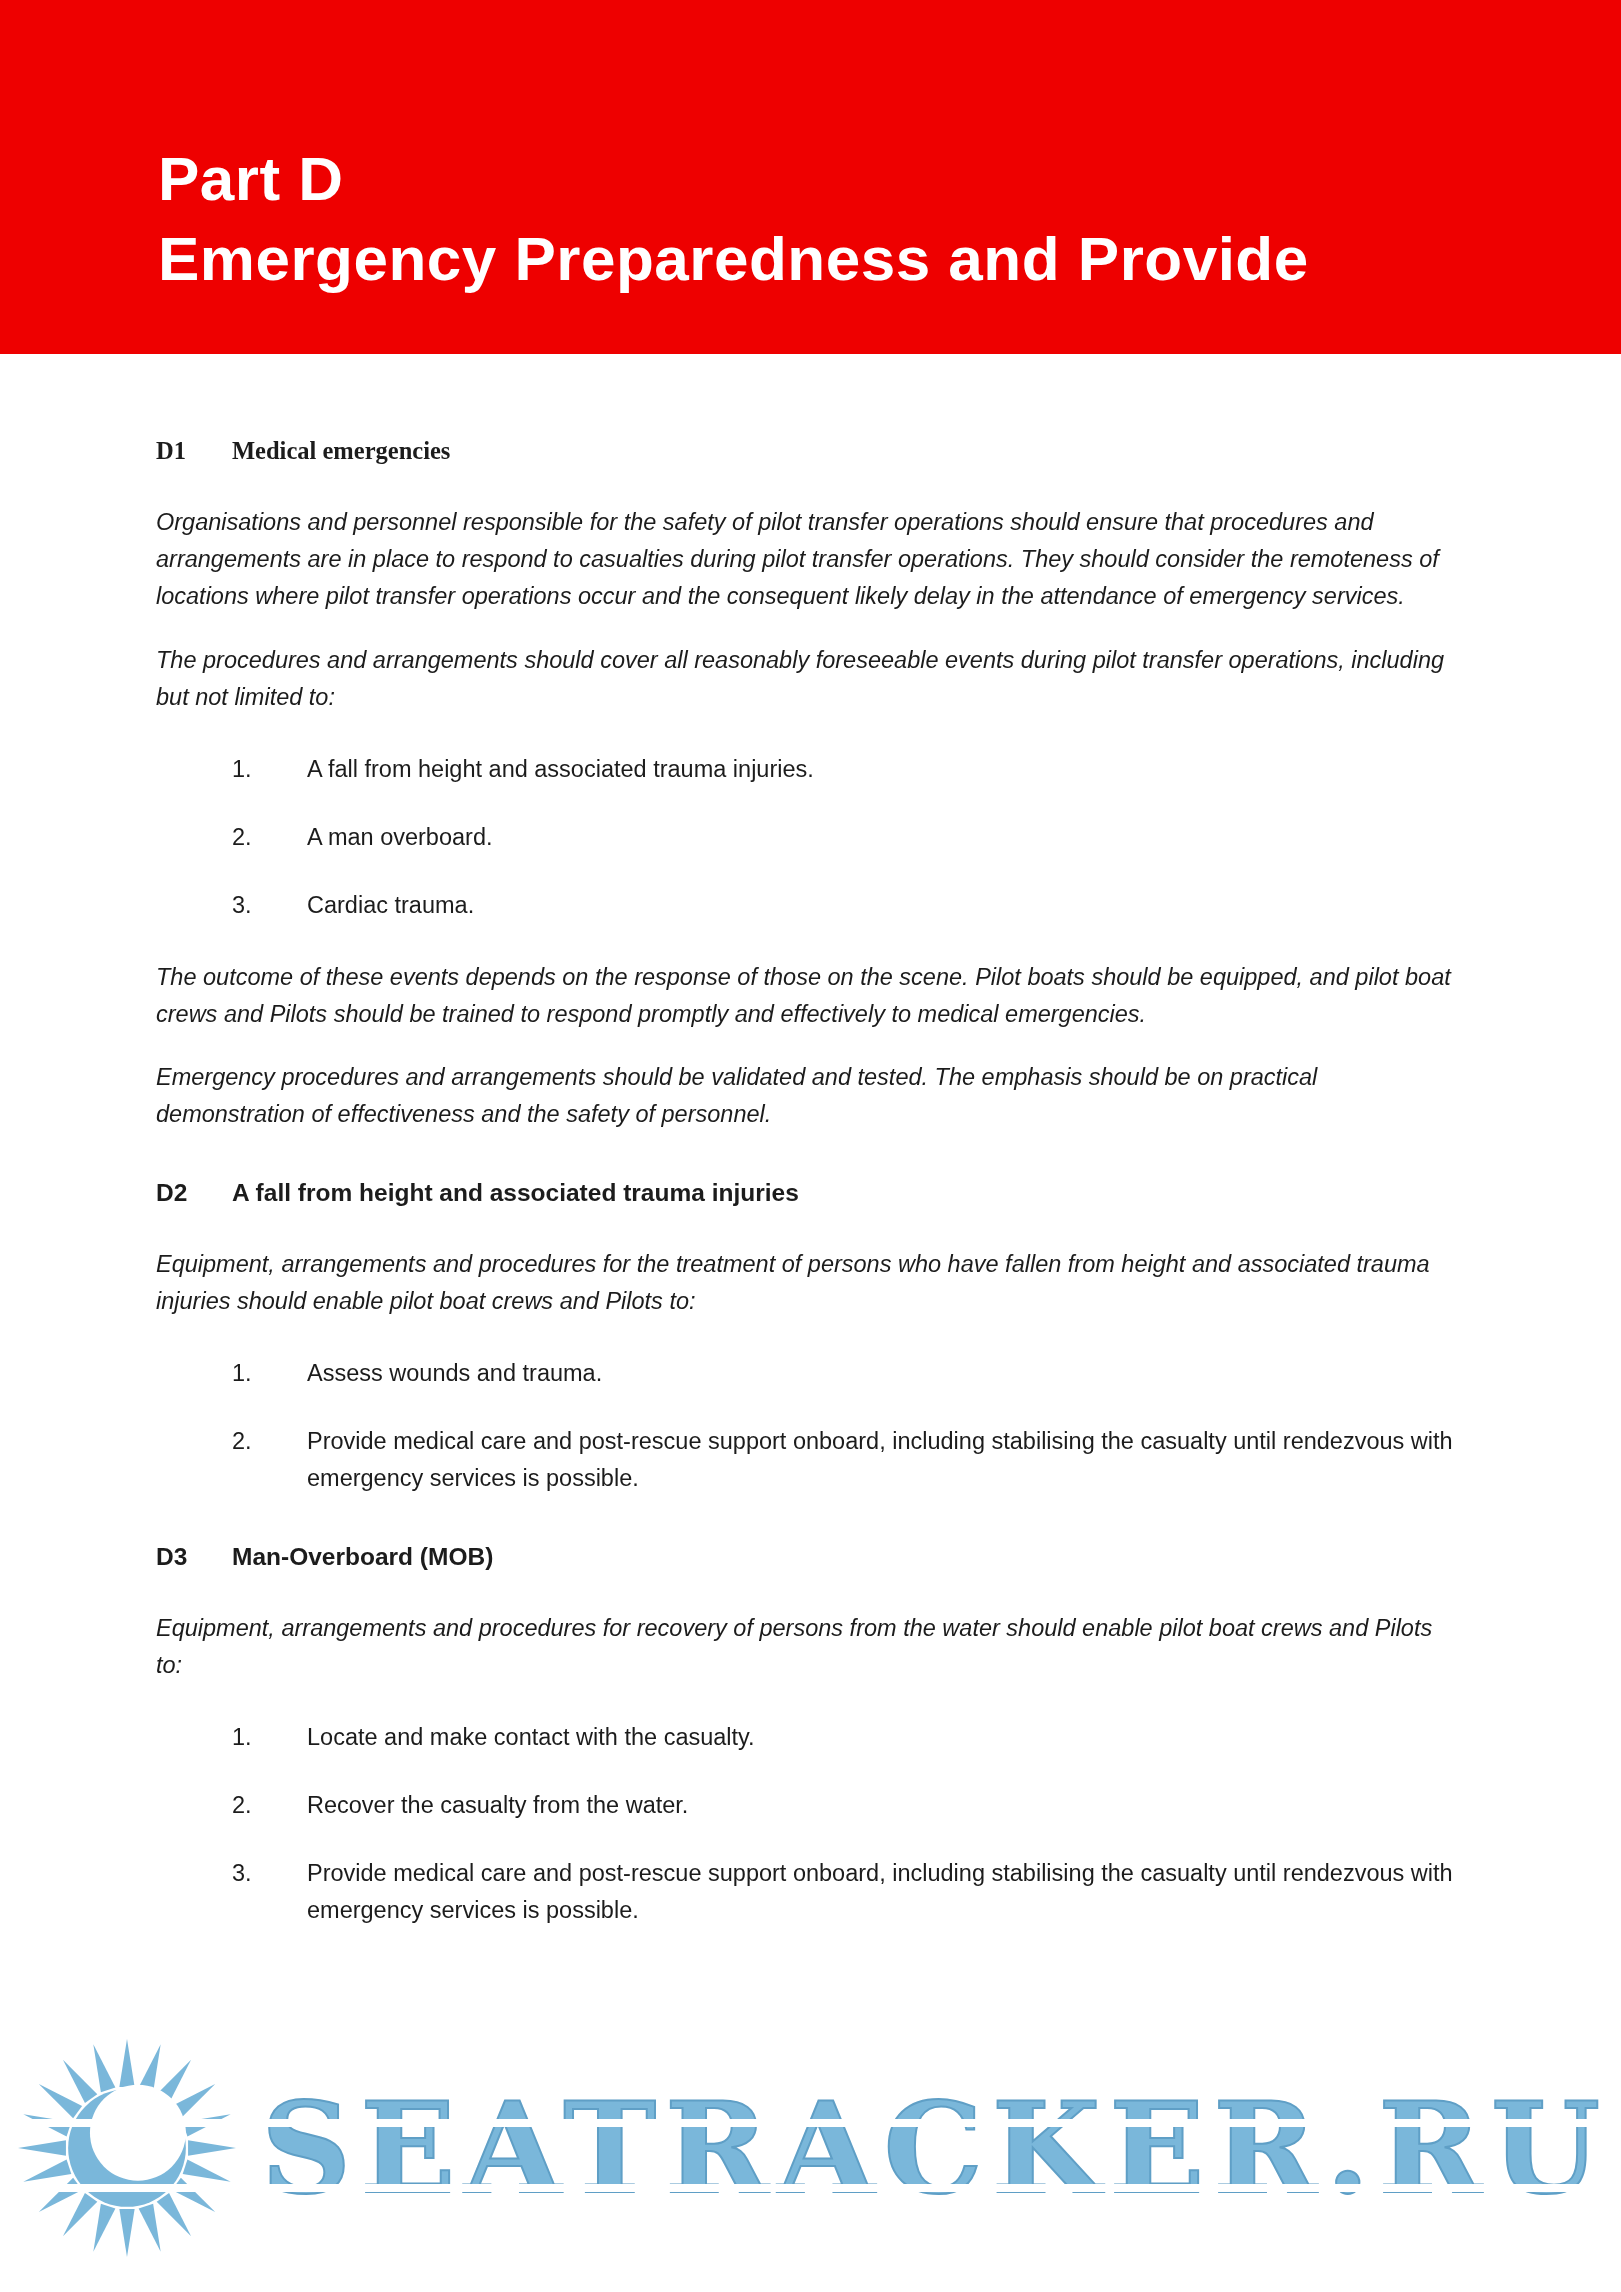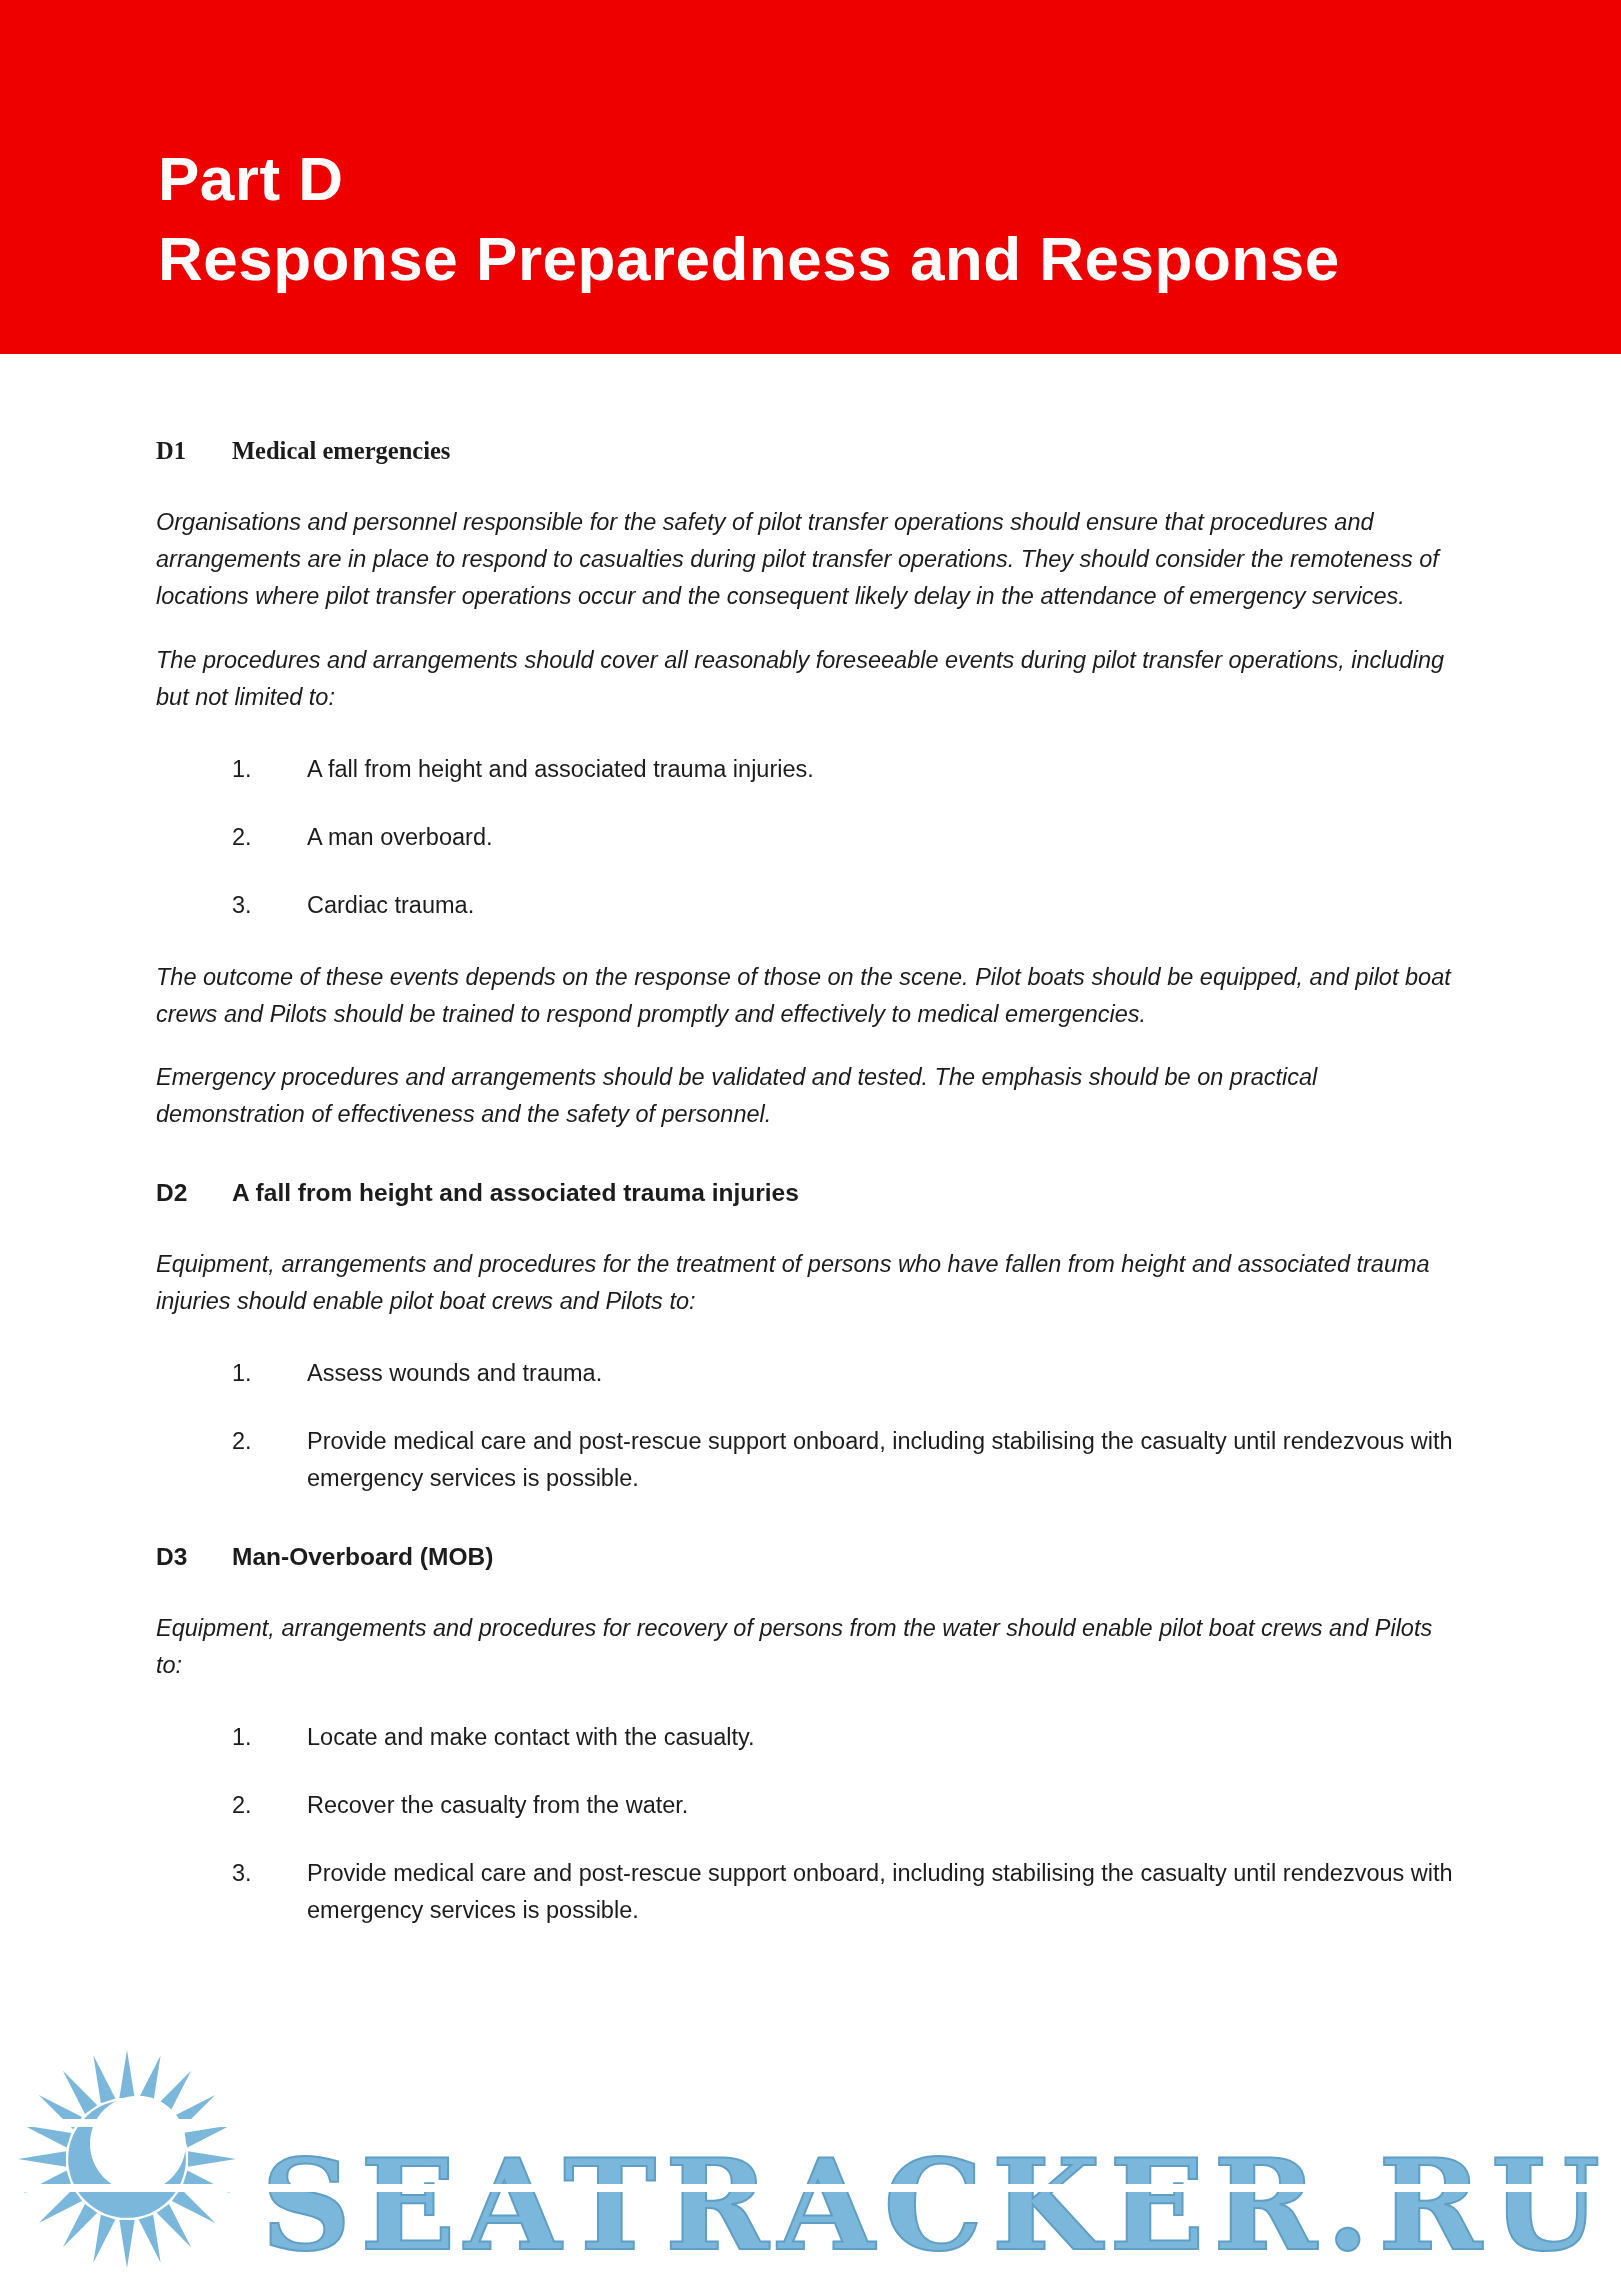--- a/index.html
+++ b/index.html
@@ -75,21 +75,21 @@
   .item-text { flex: 1; }
 
   
   .watermark {
     position: absolute;
     left: 17.6px;
     bottom: 25.5px;
     width: 1588px;
     height: 239px;
     display: flex;
-    align-items: flex-end;
+    align-items: center;
   }
   .sun-logo {
     flex-shrink: 0;
     margin-right: 25.5px;
   }
   .wm-text {
     display: block;
     font-family: "DejaVu Serif", serif;
     font-weight: bold;
     font-size: 125px;
@@ -111,21 +111,21 @@
   .wm-stripe.s2 { top: 155px; }
 </style>
 </head>
 <body>
 
 <div class="page">
 
   <header class="banner">
     <h1 class="banner-title">
       <span class="banner-line">Part D</span>
-      <span class="banner-line">Response Preparedness and Response</span>
+      <span class="banner-line">Emergency Preparedness and Provide</span>
     </h1>
   </header>
 
   <main class="content">
 
     <section>
       <h2 class="sec-heading">
         <span class="sec-num">D1</span>
         <span class="sec-title">Medical emergencies</span>
       </h2>

